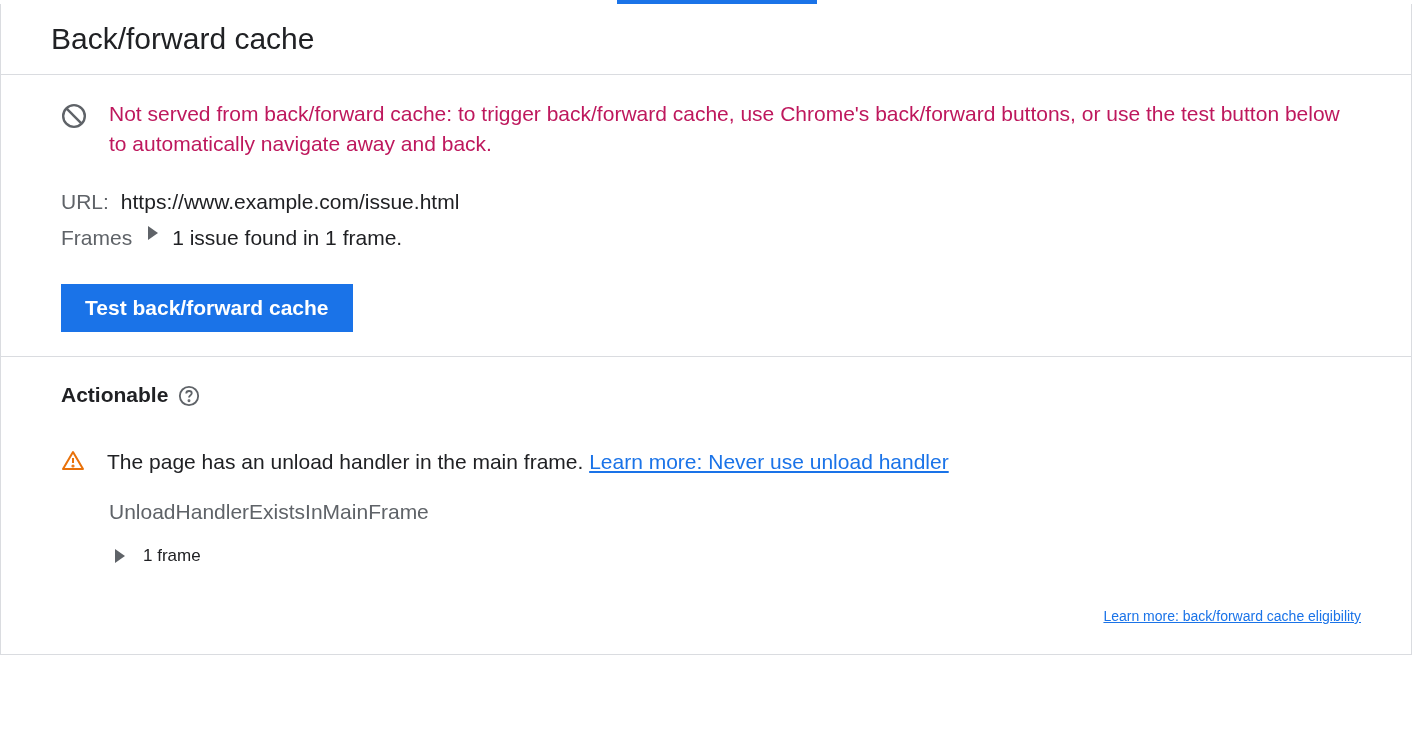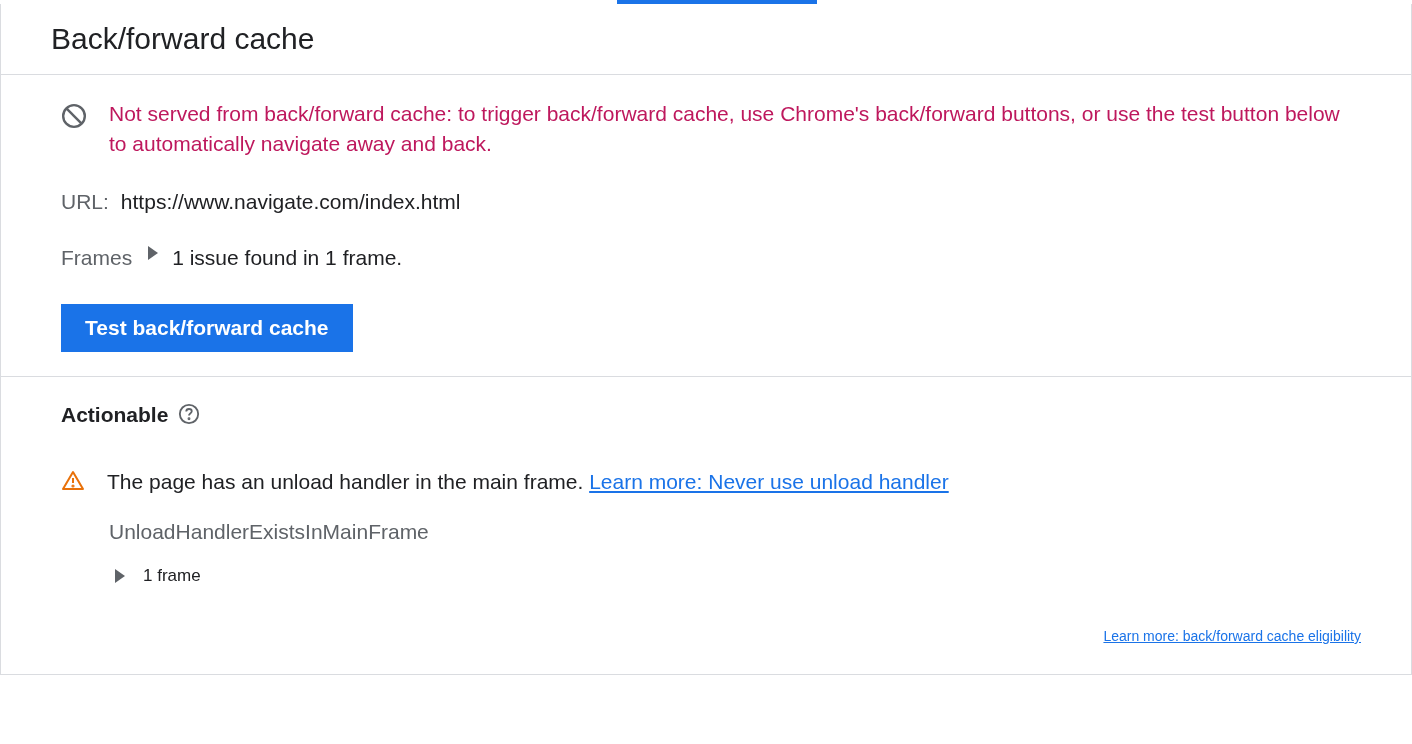--- a/index.html
+++ b/index.html
@@ -49,21 +49,21 @@
     }
     .info-text {
       font-size: 21px;
       line-height: 1.45;
       color: #be185d;
     }
     .url-row {
       display: flex;
       gap: 12px;
       font-size: 21px;
-      margin-bottom: 32px;
+      margin-bottom: 12px;
     }
     .label-muted {
       color: #5f6368;
     }
     .frames-row {
       display: flex;
       align-items: flex-start;
       gap: 10px;
       font-size: 21px;
       margin-bottom: 34px;
@@ -85,21 +85,21 @@
       padding: 12px 24px;
       font-size: 21px;
       font-weight: 600;
       cursor: pointer;
     }
     .actionable-section {
       padding: 26px 50px 30px 60px;
     }
     .section-title-row {
       display: flex;
-      align-items: flex-start;
+      align-items: flex-end;
       gap: 10px;
       margin-bottom: 40px;
     }
     .section-title {
       font-size: 21px;
       font-weight: 700;
     }
     .help-icon {
       display: inline-flex;
       align-items: center;
@@ -161,21 +161,21 @@
         <svg width="26" height="26" viewBox="0 0 24 24" fill="none" stroke="#5f6368" stroke-width="2.2">
           <circle cx="12" cy="12" r="10"></circle>
           <line x1="5" y1="5" x2="19" y2="19"></line>
         </svg>
       </span>
       <div class="info-text">Not served from back/forward cache: to trigger back/forward cache, use Chrome's back/forward buttons, or use the test button below to automatically navigate away and back.</div>
     </div>
 
     <div class="url-row">
       <span class="label-muted">URL:</span>
-      <span>https://www.navigate.com/index.html</span>
+      <span>https://www.example.com/issue.html</span>
     </div>
 
     <div class="frames-row">
       <span class="label-muted">Frames</span>
       <span class="disclosure-triangle"></span>
       <span>1 issue found in 1 frame.</span>
     </div>
 
     <button class="primary-button">Test back/forward cache</button>
 

